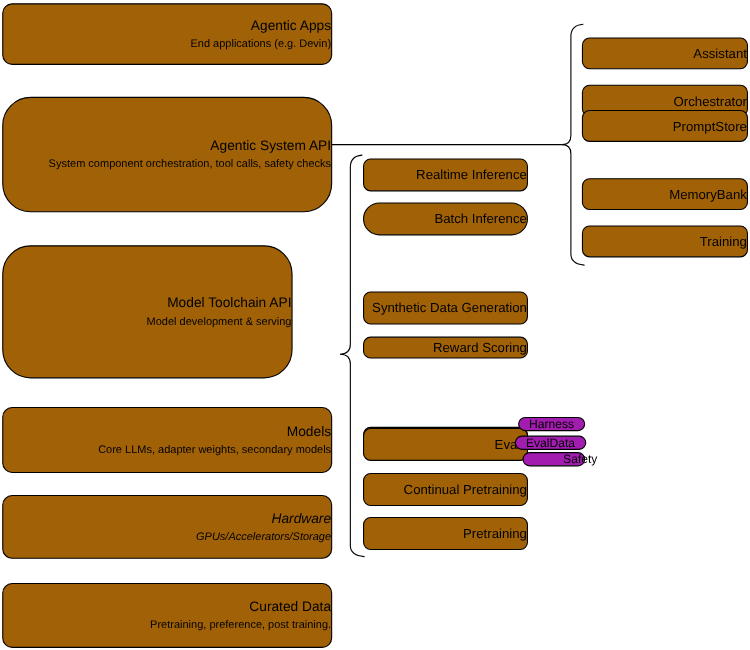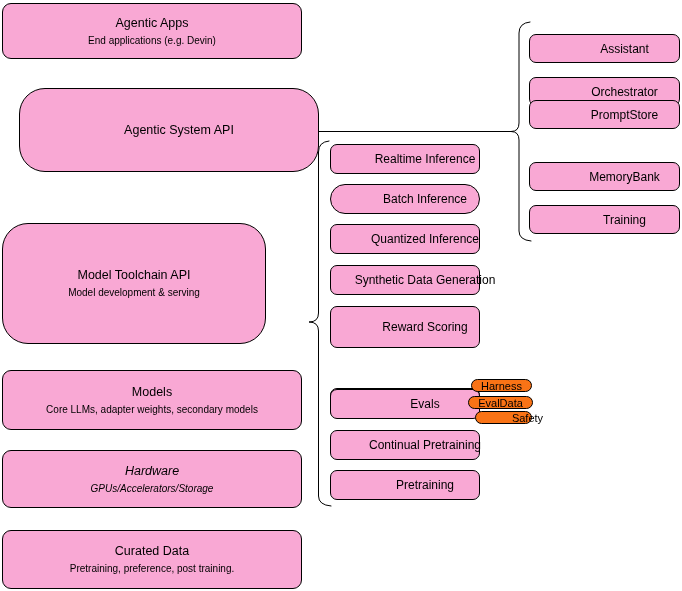--- a/index.html
+++ b/index.html
@@ -26,25 +26,25 @@
   }
   .overlay path {
     fill: none;
     stroke: #000000;
     stroke-width: 1;
     stroke-linecap: round;
   }
   .box {
     position: absolute;
     box-sizing: border-box;
-    background: #f9a8d4;
+    background: #a16207;
     border: 1px solid #000000;
     display: flex;
     flex-direction: column;
-    align-items: center;
+    align-items: flex-end;
     justify-content: center;
     text-align: center;
     color: #000000;
   }
   .stack-box { border-radius: 9px; }
   .api-box   { border-radius: 26px; }
   .box-title {
     font-size: 12.5px;
     line-height: 15px;
     white-space: nowrap;
@@ -58,21 +58,21 @@
   .item-box {
     border-radius: 7px;
     font-size: 12px;
     white-space: nowrap;
     z-index: 1;
     padding-left: 40px;
   }
   .pill {
     position: absolute;
     box-sizing: border-box;
-    background: #f97316;
+    background: #a21caf;
     border: 1px solid #000000;
     border-radius: 7px;
     display: flex;
     align-items: center;
     justify-content: center;
     font-size: 11px;
     color: #000000;
     white-space: nowrap;
     z-index: 2;
   }
@@ -86,22 +86,23 @@
     <path d="M302,131.5 L511,131.5"></path>
     <path d="M530,22 Q519,23 519,33 L519,123 Q519,131.5 511,131.5 Q519,131.5 519,140 L519,231 Q519,240 531,241"></path>
     <path d="M329,141 Q318.5,142 318.5,152 L318.5,313 Q318.5,322 309,322 Q318.5,322 318.5,331 L318.5,496 Q318.5,505 331,506"></path>
   </svg>
 
   <div class="box stack-box" style="left:2px;top:3px;width:300px;height:56px;">
     <div class="box-title">Agentic Apps</div>
     <div class="box-subtitle">End applications (e.g. Devin)</div>
   </div>
 
-  <div class="box api-box" style="left:19px;top:88px;width:300px;height:84px;padding-left:20px;">
+  <div class="box api-box" style="left:2px;top:88px;width:300px;height:105px;padding-left:20px;">
     <div class="box-title">Agentic System API</div>
+    <div class="box-subtitle">System component orchestration, tool calls, safety checks</div>
   </div>
 
   <div class="box api-box" style="left:2px;top:223px;width:264px;height:121px;">
     <div class="box-title">Model Toolchain API</div>
     <div class="box-subtitle">Model development &amp; serving</div>
   </div>
 
   <div class="box stack-box" style="left:2px;top:370px;width:300px;height:60px;">
     <div class="box-title">Models</div>
     <div class="box-subtitle">Core LLMs, adapter weights, secondary models</div>
@@ -116,27 +117,24 @@
     <div class="box-title">Curated Data</div>
     <div class="box-subtitle">Pretraining, preference, post training.</div>
   </div>
 
   <div class="box item-box" style="left:330px;top:144px;width:150px;height:30px;">
     <span>Realtime Inference</span>
   </div>
   <div class="box item-box" style="left:330px;top:184px;width:150px;height:30px;border-radius:15px;">
     <span>Batch Inference</span>
   </div>
-  <div class="box item-box" style="left:330px;top:224px;width:150px;height:30px;">
-    <span>Quantized Inference</span>
-  </div>
   <div class="box item-box" style="left:330px;top:265px;width:150px;height:30px;">
     <span>Synthetic Data Generation</span>
   </div>
-  <div class="box item-box" style="left:330px;top:306px;width:150px;height:42px;">
+  <div class="box item-box" style="left:330px;top:306px;width:150px;height:20px;">
     <span>Reward Scoring</span>
   </div>
   <div class="box item-box" style="left:330px;top:347px;width:150px;height:30px;margin-top:41px;">
     <span>Post Training</span>
   </div>
   <div class="box item-box" style="left:330px;top:389px;width:150px;height:30px;">
     <span>Evals</span>
   </div>
   <div class="box item-box" style="left:330px;top:430px;width:150px;height:30px;">
     <span>Continual Pretraining</span>

